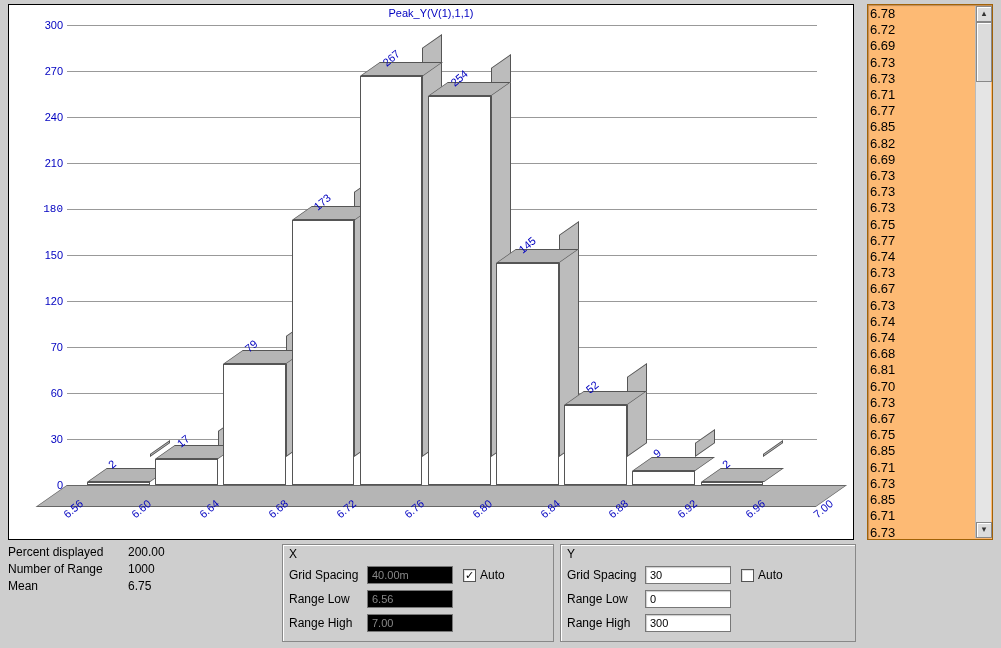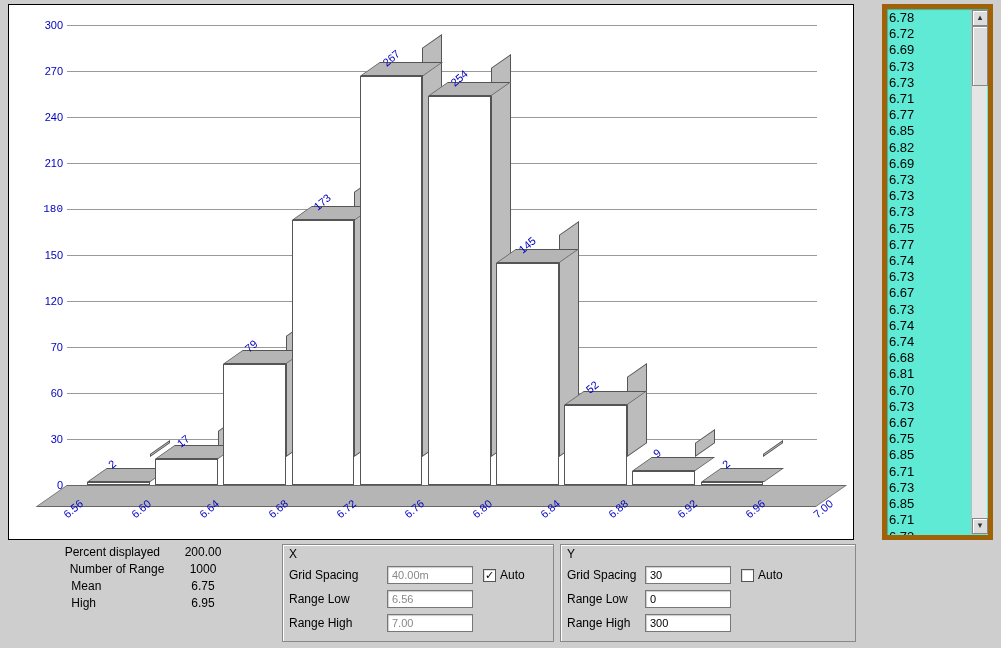--- a/index.html
+++ b/index.html
@@ -113,21 +113,21 @@
   }
   .stats {
     position: absolute;
     left: 8px;
     top: 544px;
     width: 270px;
     font-size: 12px;
     color: #000;
     line-height: 17px;
   }
-  .stats-row { display: flex; justify-content: center; }
+  .stats-row { display: flex; }
   .stats-label { width: 120px; }
   .panel {
     position: absolute;
     top: 544px;
     height: 98px;
     border: 1px solid #888;
     box-shadow: inset 1px 1px 0 #fff;
     padding: 2px 6px 4px 6px;
     font-size: 12px;
   }
@@ -138,31 +138,31 @@
   .field-label { width: 78px; }
   .field-input {
     width: 86px;
     height: 18px;
     border: 1px solid #777;
     background: #fff;
     font-size: 11px;
     padding: 1px 4px;
     box-shadow: inset 1px 1px 1px rgba(0,0,0,0.2);
   }
-  .field-input.disabled { background: #ffffff; color: #888; margin-left: 20px; }
+  .field-input.disabled { background: #000000; color: #888; }
   .auto-wrap { display:flex; align-items:center; margin-left:10px; gap:4px; }
   .chk { width:13px; height:13px; border:1px solid #555; background:#fff; font-size:11px; line-height:11px; text-align:center; box-shadow: inset 1px 1px 0 #ddd; }
   .list-panel {
     position: absolute;
     right: 8px;
     top: 4px;
-    width: 111px;
+    width: 126px;
     height: 536px;
-    background: #5eead4;
-    border: 5px solid #a16207;
+    background: #fdba74;
+    border: 1px solid #a16207;
     box-shadow: inset 1px 1px 1px rgba(0,0,0,0.25);
     overflow: hidden;
   }
   .list-inner { padding: 1px 2px; font-size: 13px; line-height: 16.2px; }
   .scroll-track {
     position:absolute; right:1px; top:1px; bottom:1px; width:16px;
     background:#e5e5e5; border-left:1px solid #bbb;
   }
   .scroll-btn {
     position:absolute; left:0; width:16px; height:16px;
@@ -173,20 +173,21 @@
   .scroll-thumb {
     position:absolute; left:0; top:16px; width:16px; height:60px;
     background:#dcdcdc; border:1px solid #888;
     box-shadow: inset 1px 1px 0 #fff;
   }
 </style>
 </head>
 <body>
 
 <div class="chart-area">
+  <div class="chart-title">Peak_Y(V(1),1,1)</div>
   <div class="plot" id="plot">
     <div class="back-wall" id="back-wall">
         <div class="grid-line" style="top: 460px;"></div>
         <div class="grid-line" style="top: 414px;"></div>
         <div class="grid-line" style="top: 368px;"></div>
         <div class="grid-line" style="top: 322px;"></div>
         <div class="grid-line" style="top: 276px;"></div>
         <div class="grid-line" style="top: 230px;"></div>
         <div class="grid-line" style="top: 184px;"></div>
         <div class="grid-line" style="top: 138px;"></div>
@@ -287,24 +288,20 @@
     <span>200.00</span>
   </div>
   <div class="stats-row">
     <span class="stats-label">Number of Range</span>
     <span>1000</span>
   </div>
   <div class="stats-row">
     <span class="stats-label">Mean</span>
     <span>6.75</span>
   </div>
-  <div class="stats-row">
-    <span class="stats-label">High</span>
-    <span>6.95</span>
-  </div>
 </div>
 
 <div class="panel panel-x">
   <div class="panel-title">X</div>
   <div class="field-row">
     <span class="field-label">Grid Spacing</span>
     <input class="field-input disabled" disabled="" value="40.00m" style="">
     <span class="auto-wrap">
       <span class="chk">✓</span>
       <span>Auto</span>

